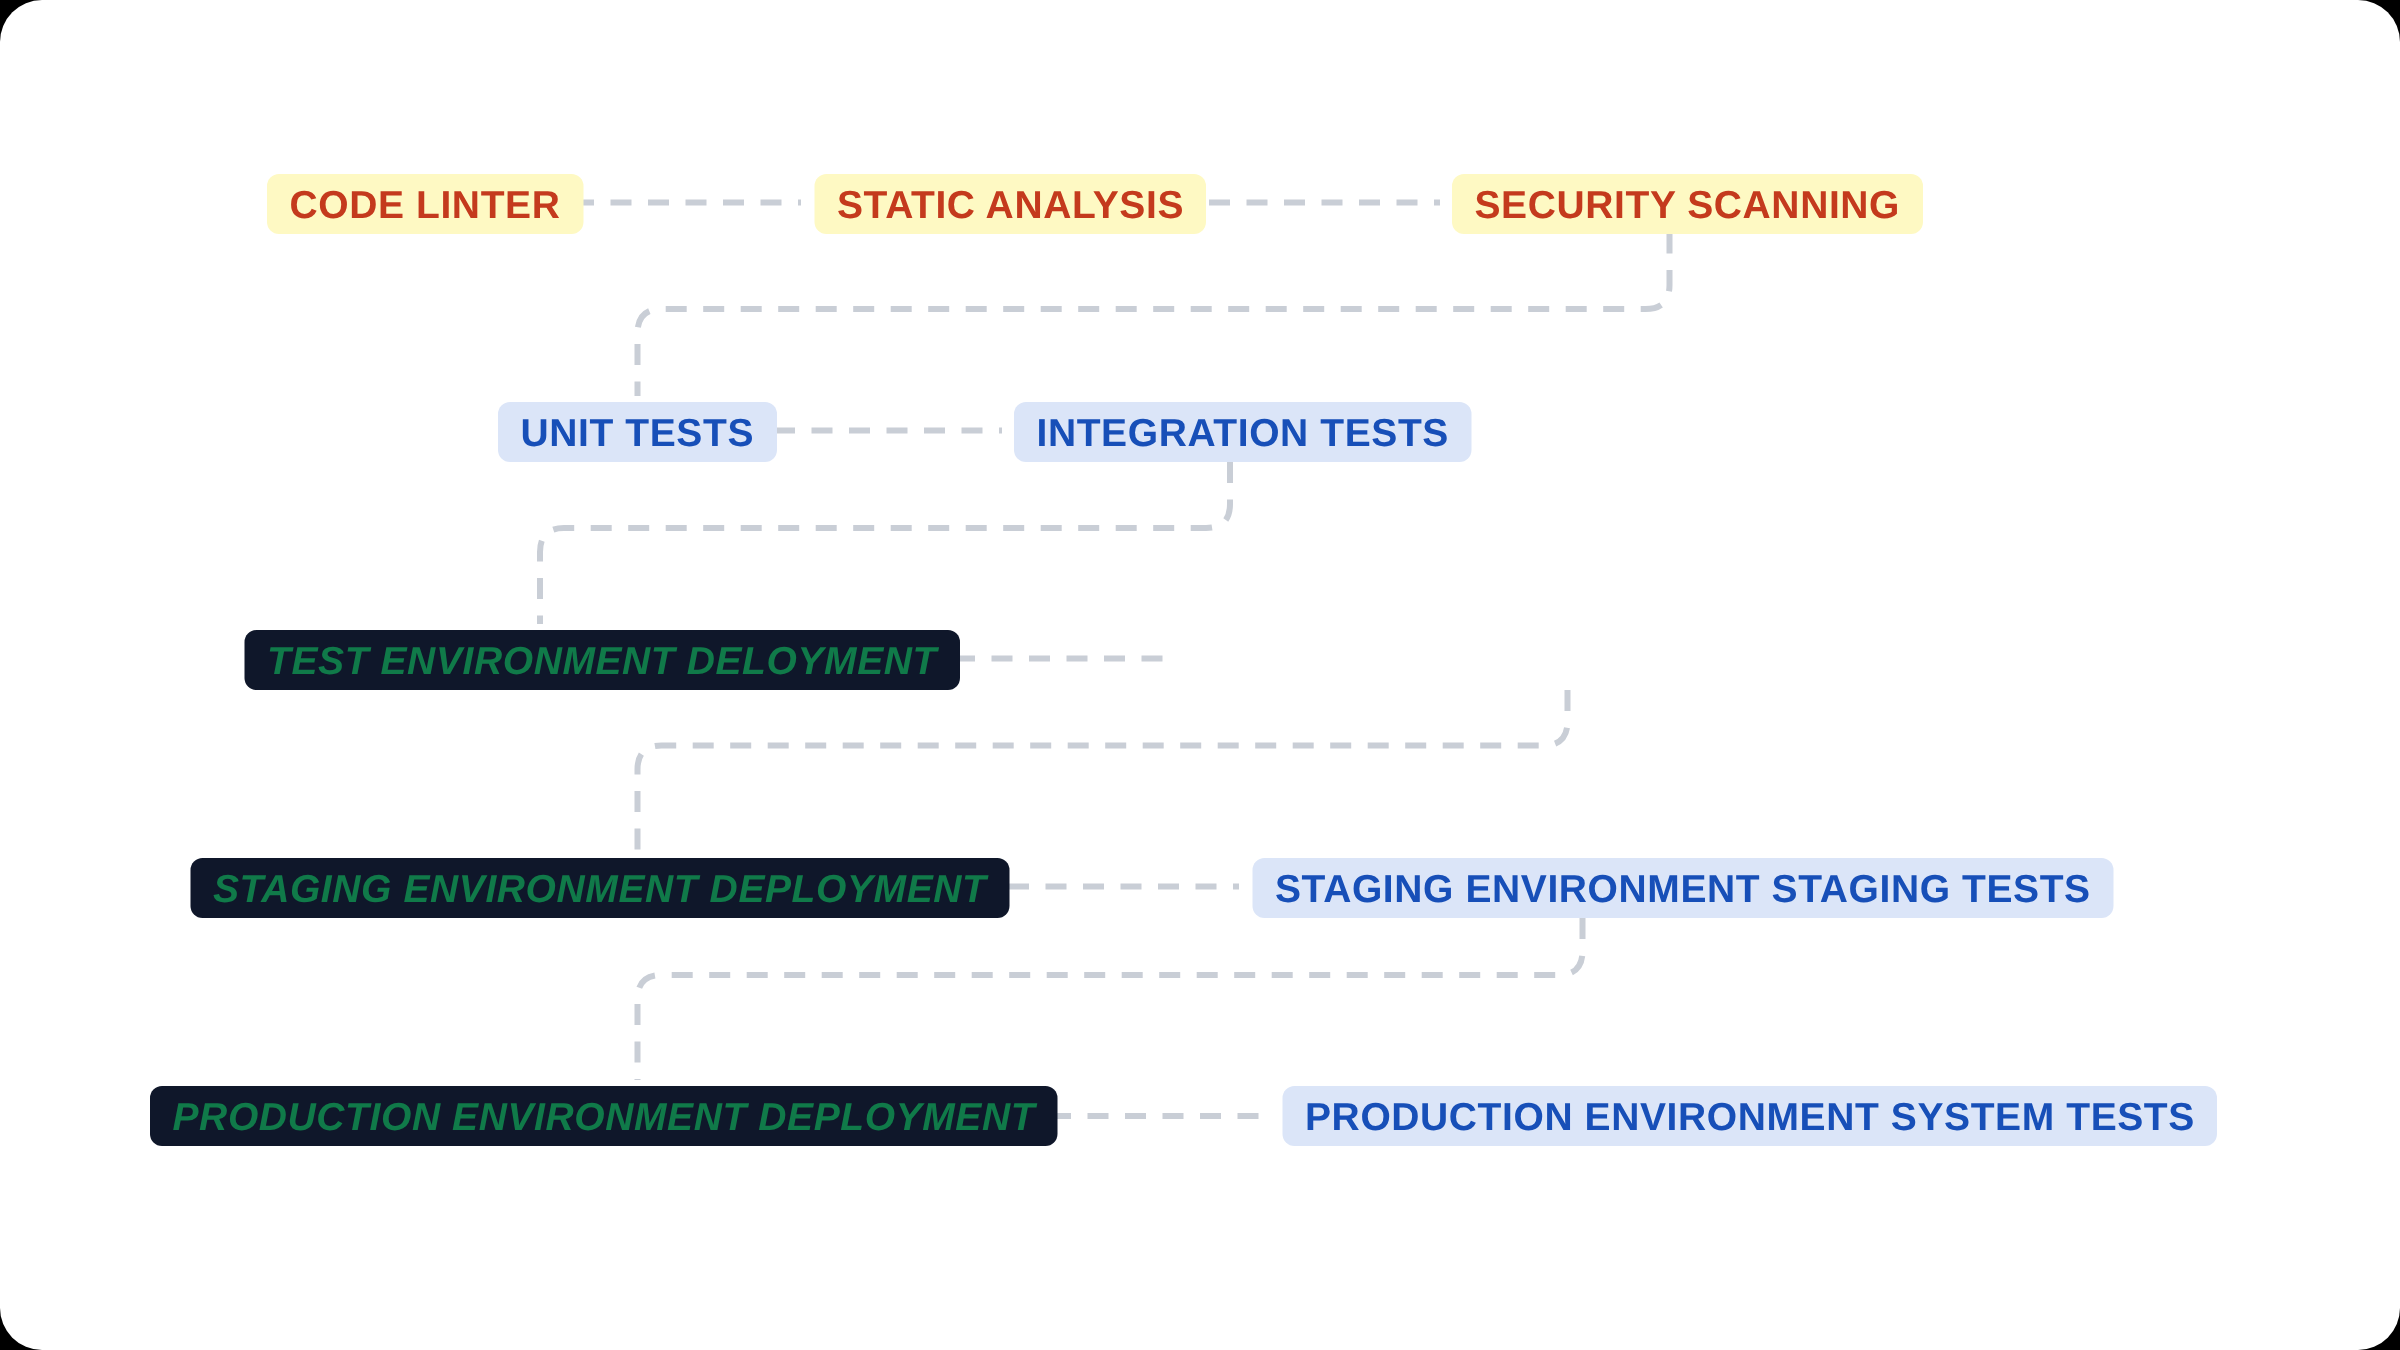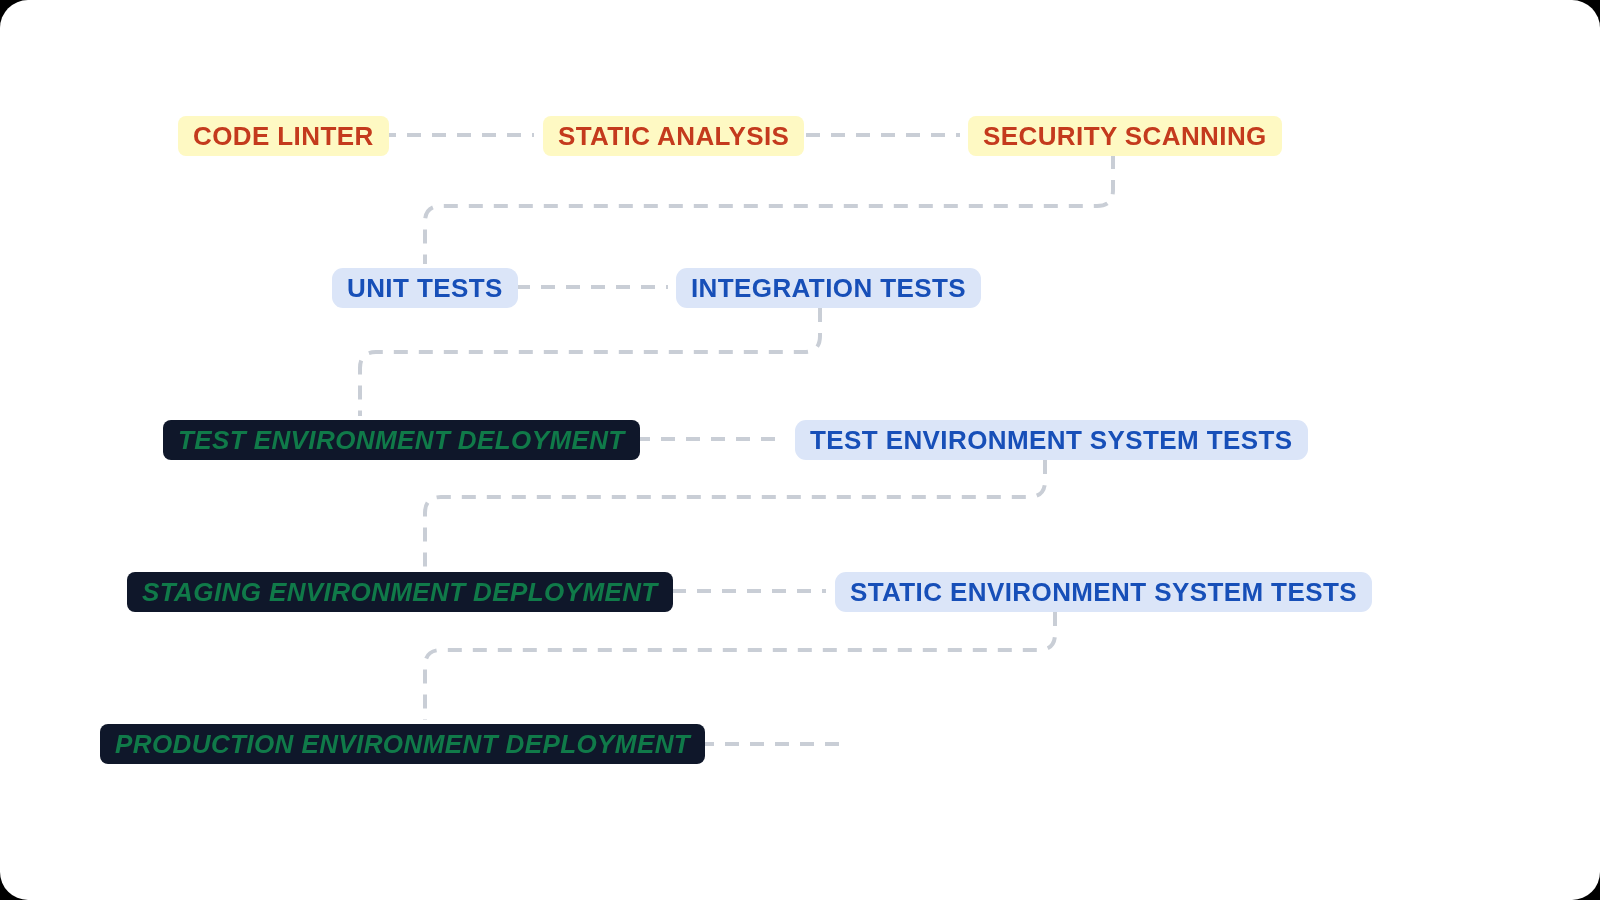--- a/index.html
+++ b/index.html
@@ -38,21 +38,21 @@
     z-index: 2;
     padding: 6px 15px;
     border-radius: 8px;
     font-size: 26px;
     line-height: 28px;
     font-weight: bold;
     letter-spacing: 0.4px;
     white-space: nowrap;
   }
   .n-lint   { background: #fef9c3; color: #c43a1d; }
-  .n-test   { background: #dbe5f8; color: #174fb8; border-radius: 11px; }
+  .n-test   { background: #dbe5f8; color: #174fb8; }
   .n-deploy { background: #0f172a; color: #107a49; font-style: italic; }
 
   .p-code-linter        { left: 178px; top: 116px; }
   .p-static-analysis    { left: 543px; top: 116px; }
   .p-security-scanning  { left: 968px; top: 116px; }
   .p-unit-tests         { left: 332px; top: 268px; }
   .p-integration-tests  { left: 676px; top: 268px; }
   .p-test-env-deploy    { left: 163px; top: 420px; }
   .p-test-env-tests     { left: 795px; top: 420px; }
   .p-staging-deploy     { left: 127px; top: 572px; text-align: center; }
@@ -83,22 +83,22 @@
   <div class="node n-lint p-static-analysis">STATIC ANALYSIS</div>
 
   <div class="node n-lint p-security-scanning">SECURITY SCANNING</div>
 
   <div class="node n-test p-unit-tests">UNIT TESTS</div>
 
   <div class="node n-test p-integration-tests">INTEGRATION TESTS</div>
 
   <div class="node n-deploy p-test-env-deploy">TEST ENVIRONMENT DELOYMENT</div>
 
-  <div class="node n-test p-test-env-tests">TEST ENVIRONMENT SYSTEM TESTS</div>
 
   <div class="node n-deploy p-staging-deploy">STAGING ENVIRONMENT DEPLOYMENT</div>
 
-  <div class="node n-test p-staging-tests">STATIC ENVIRONMENT SYSTEM TESTS</div>
+  <div class="node n-test p-staging-tests">STAGING ENVIRONMENT STAGING TESTS</div>
 
   <div class="node n-deploy p-prod-deploy">PRODUCTION ENVIRONMENT DEPLOYMENT</div>
 
+  <div class="node n-test p-prod-tests">PRODUCTION ENVIRONMENT SYSTEM TESTS</div>
 
 </div>
 
 </body></html>

